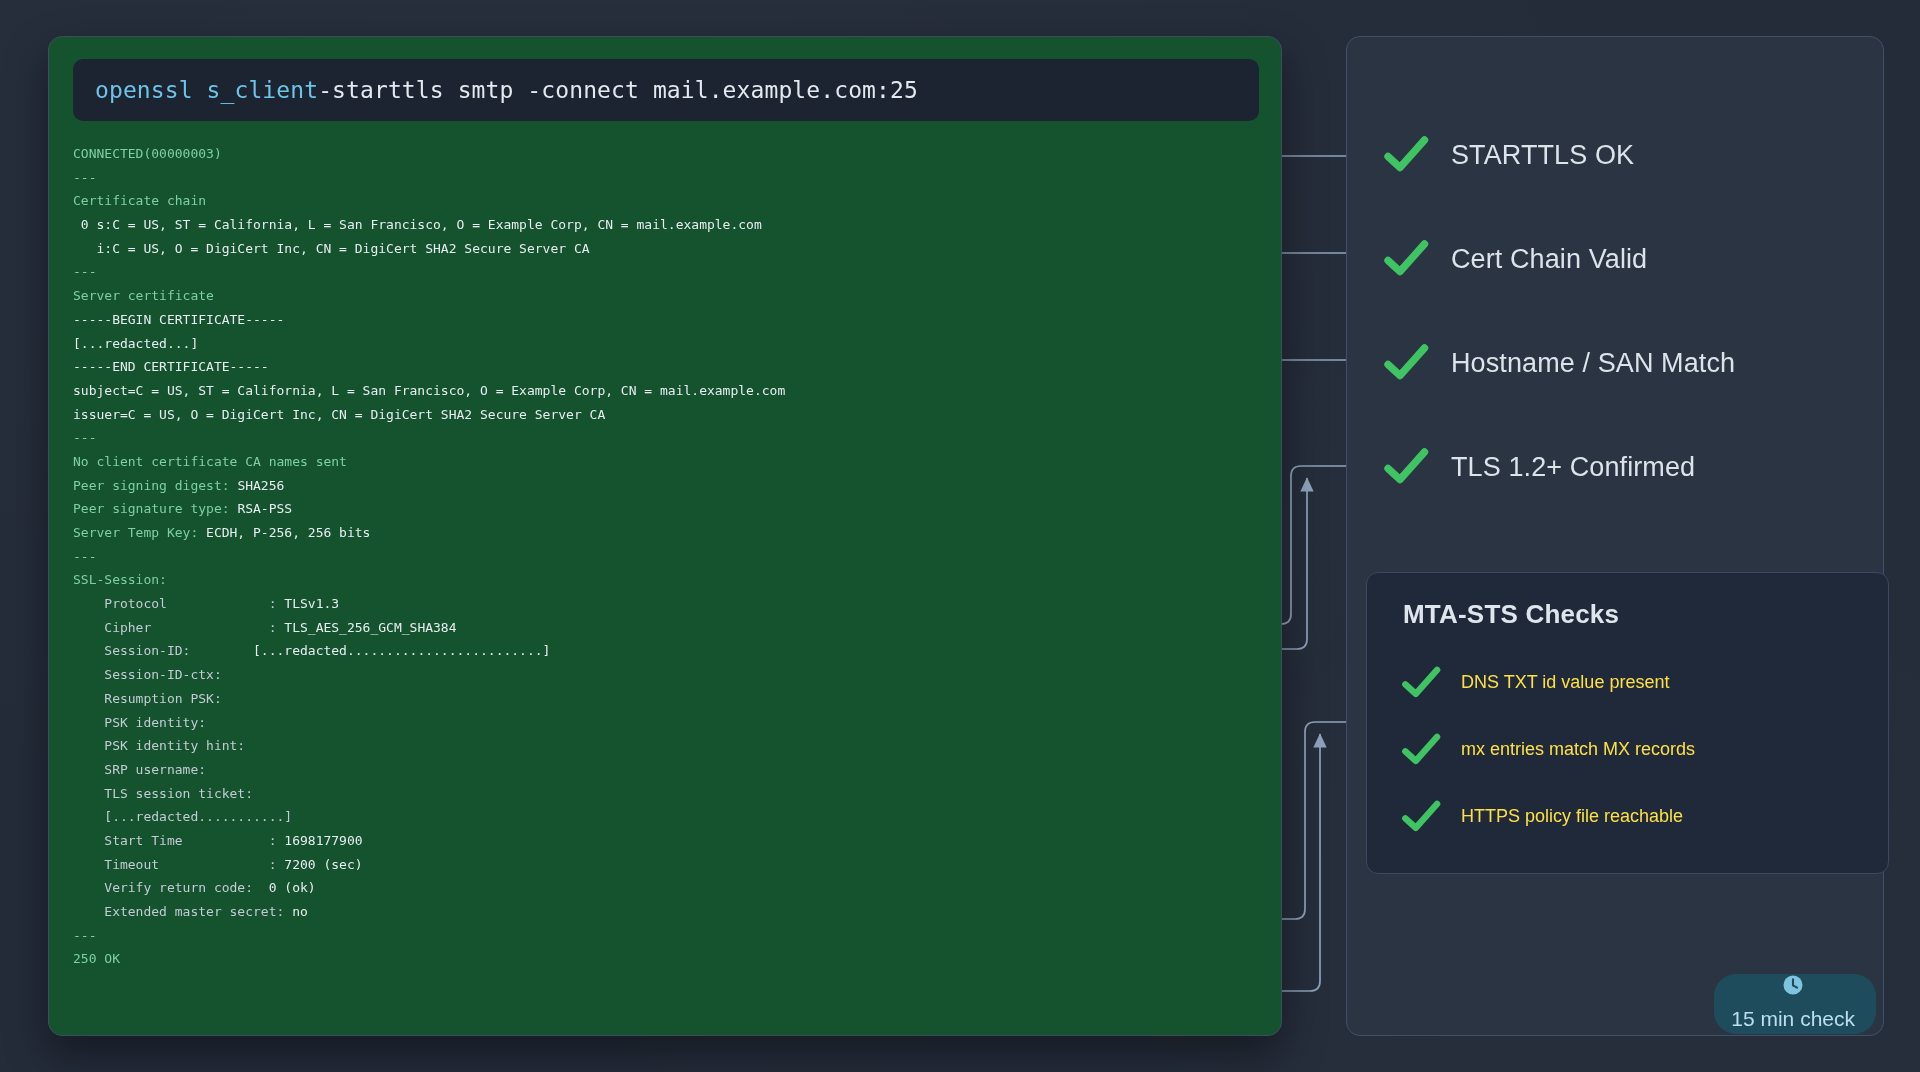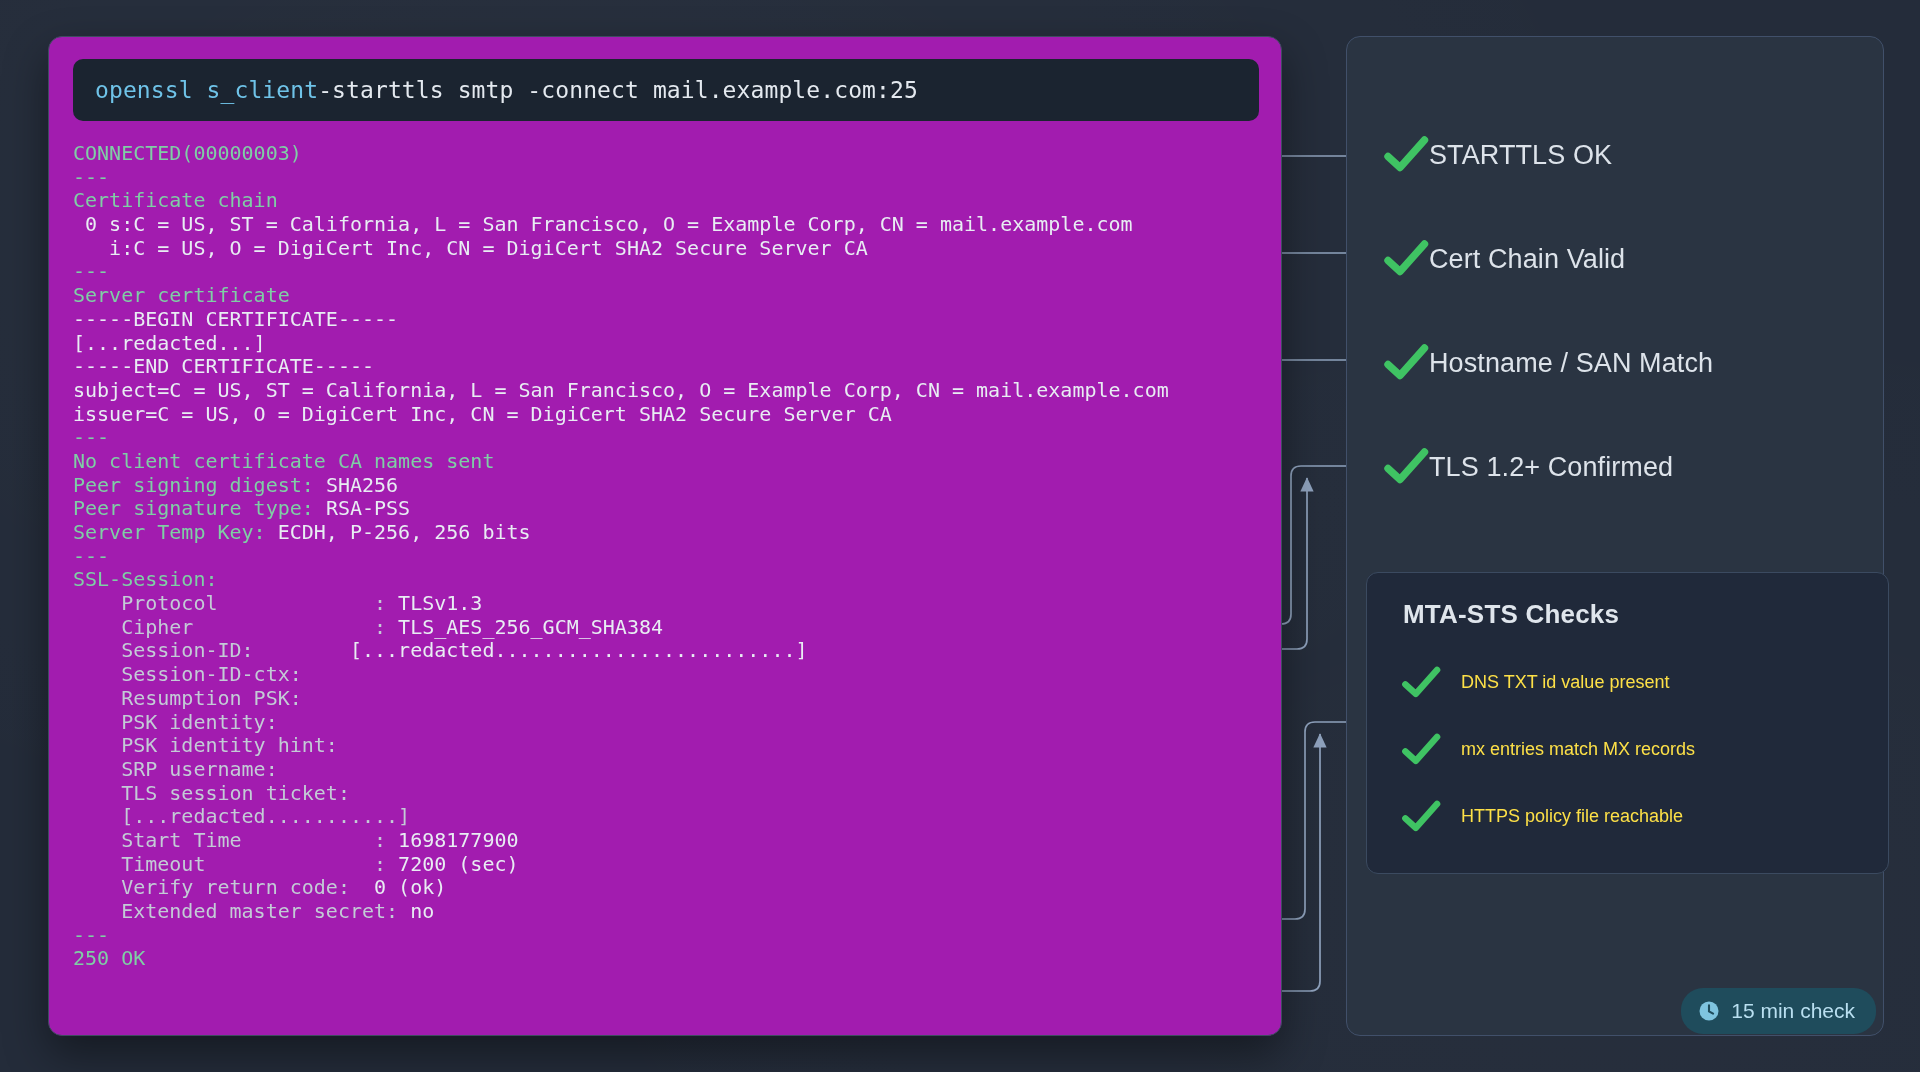--- a/index.html
+++ b/index.html
@@ -23,21 +23,21 @@
     pointer-events: none;
   }
 
   
   .terminal {
     position: absolute;
     left: 48px;
     top: 36px;
     width: 1234px;
     height: 1000px;
-    background: #a21caf;
+    background: #14532d;
     border: 1.5px solid #3e4c60;
     border-radius: 14px;
     box-shadow: 0 18px 44px rgba(0,0,0,0.42);
     overflow: hidden;
   }
 
   .cmd-bar {
     position: absolute;
     left: 24px;
     top: 22px;
@@ -55,21 +55,21 @@
   }
   .cmd-prog { color: #6fc3e8; }
   .cmd-rest { color: #e4e9ef; }
 
   .term-body {
     position: absolute;
     left: 24px;
     top: 105px;
     right: 18px;
     font-family: "DejaVu Sans Mono", "Liberation Mono", monospace;
-    font-size: 20px;
+    font-size: 13px;
     line-height: 23.7px;
     white-space: pre;
   }
   .term-body .ln { height: 23.7px; }
   .c-green  { color: #7fcfa5; }
   .c-white  { color: #e8edf3; }
   .c-gray   { color: #c3cbd6; }
 
   
   .panel-main {
@@ -86,20 +86,21 @@
   .check-list {
     position: absolute;
     left: 36px;
     top: 66px;
     width: 470px;
   }
   .check-row {
     display: flex;
     align-items: center;
     height: 104px;
+    gap: 22px;
   }
   .chk {
     width: 46px;
     height: 46px;
     flex: 0 0 46px;
     position: relative;
   }
   .chk svg { display: block; }
   .check-label {
     font-size: 27px;
@@ -145,29 +146,30 @@
     font-size: 18px;
     color: #fde047;
     white-space: nowrap;
   }
 
   
   .badge {
     position: absolute;
     right: 44px;
     bottom: 38px;
-    height: 46px;
+    height: 60px;
     background: #1f4c5c;
     border-radius: 22px;
     display: flex;
     align-items: center;
     gap: 11px;
     padding: 0 21px 0 17px;
     color: #b9dff0;
     font-size: 21px;
+    flex-direction: column;
   }
   .clock-icon { width: 22px; height: 22px; flex: 0 0 22px; }
 
   
   .leaders {
     position: absolute;
     inset: 0;
     pointer-events: none;
   }
 </style>

